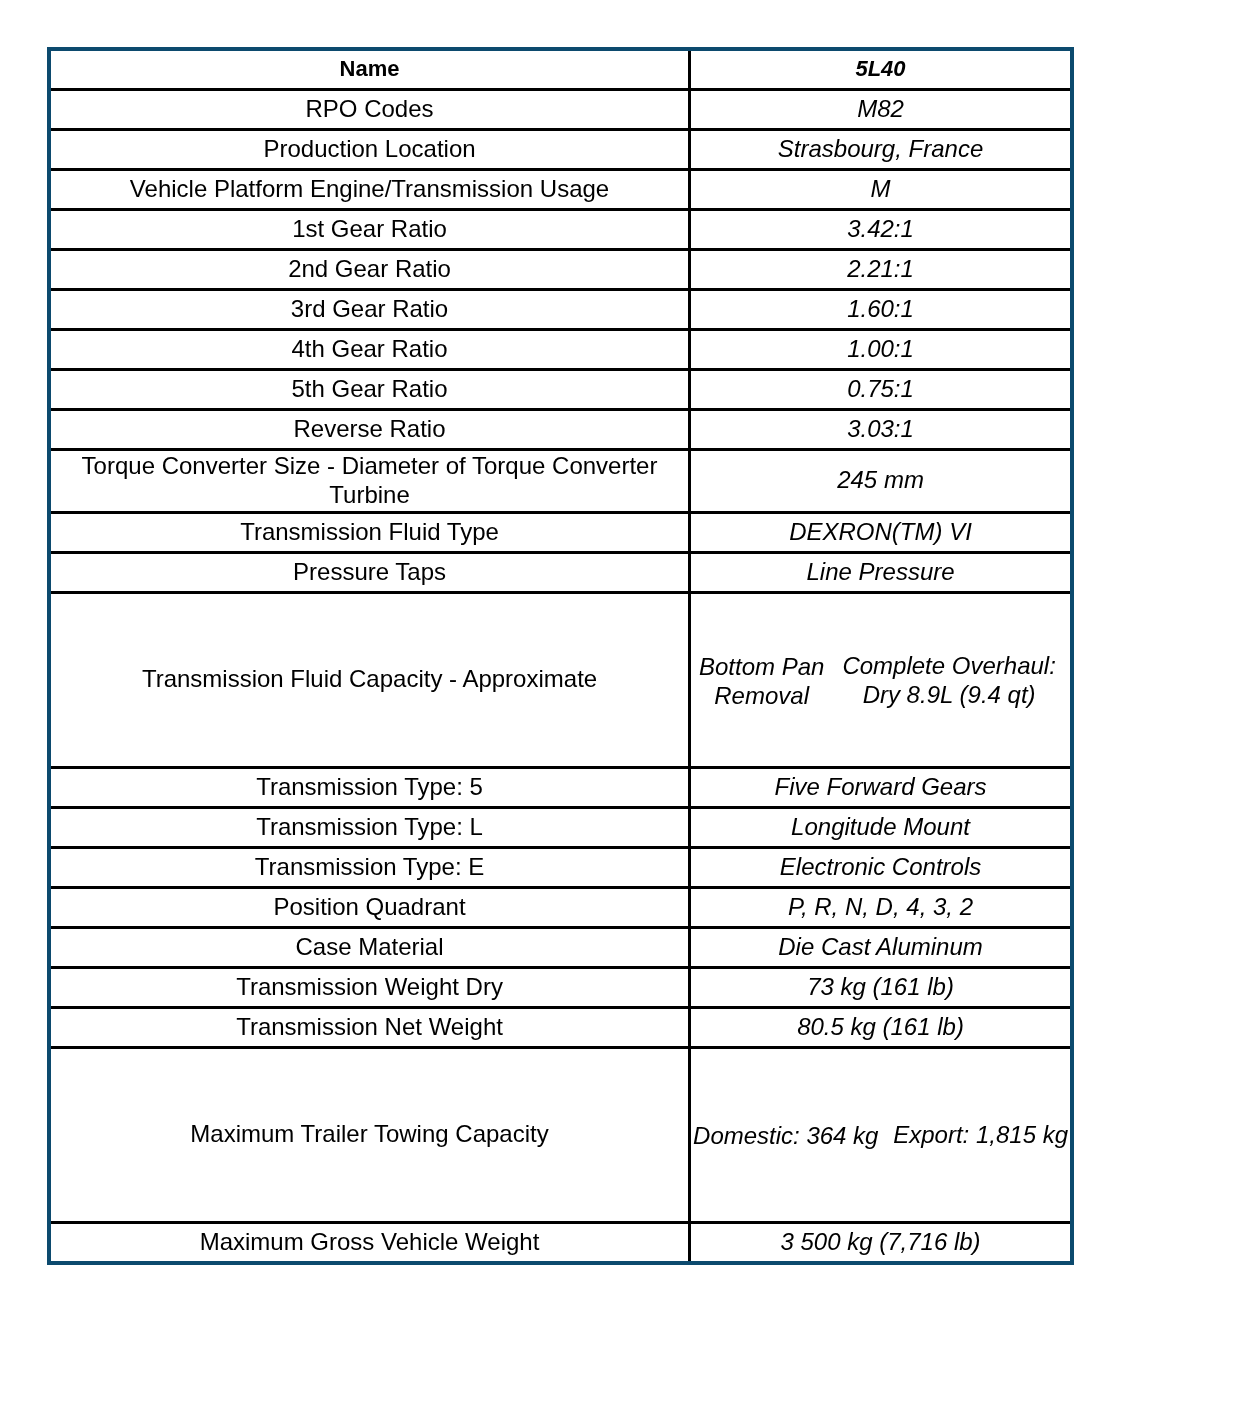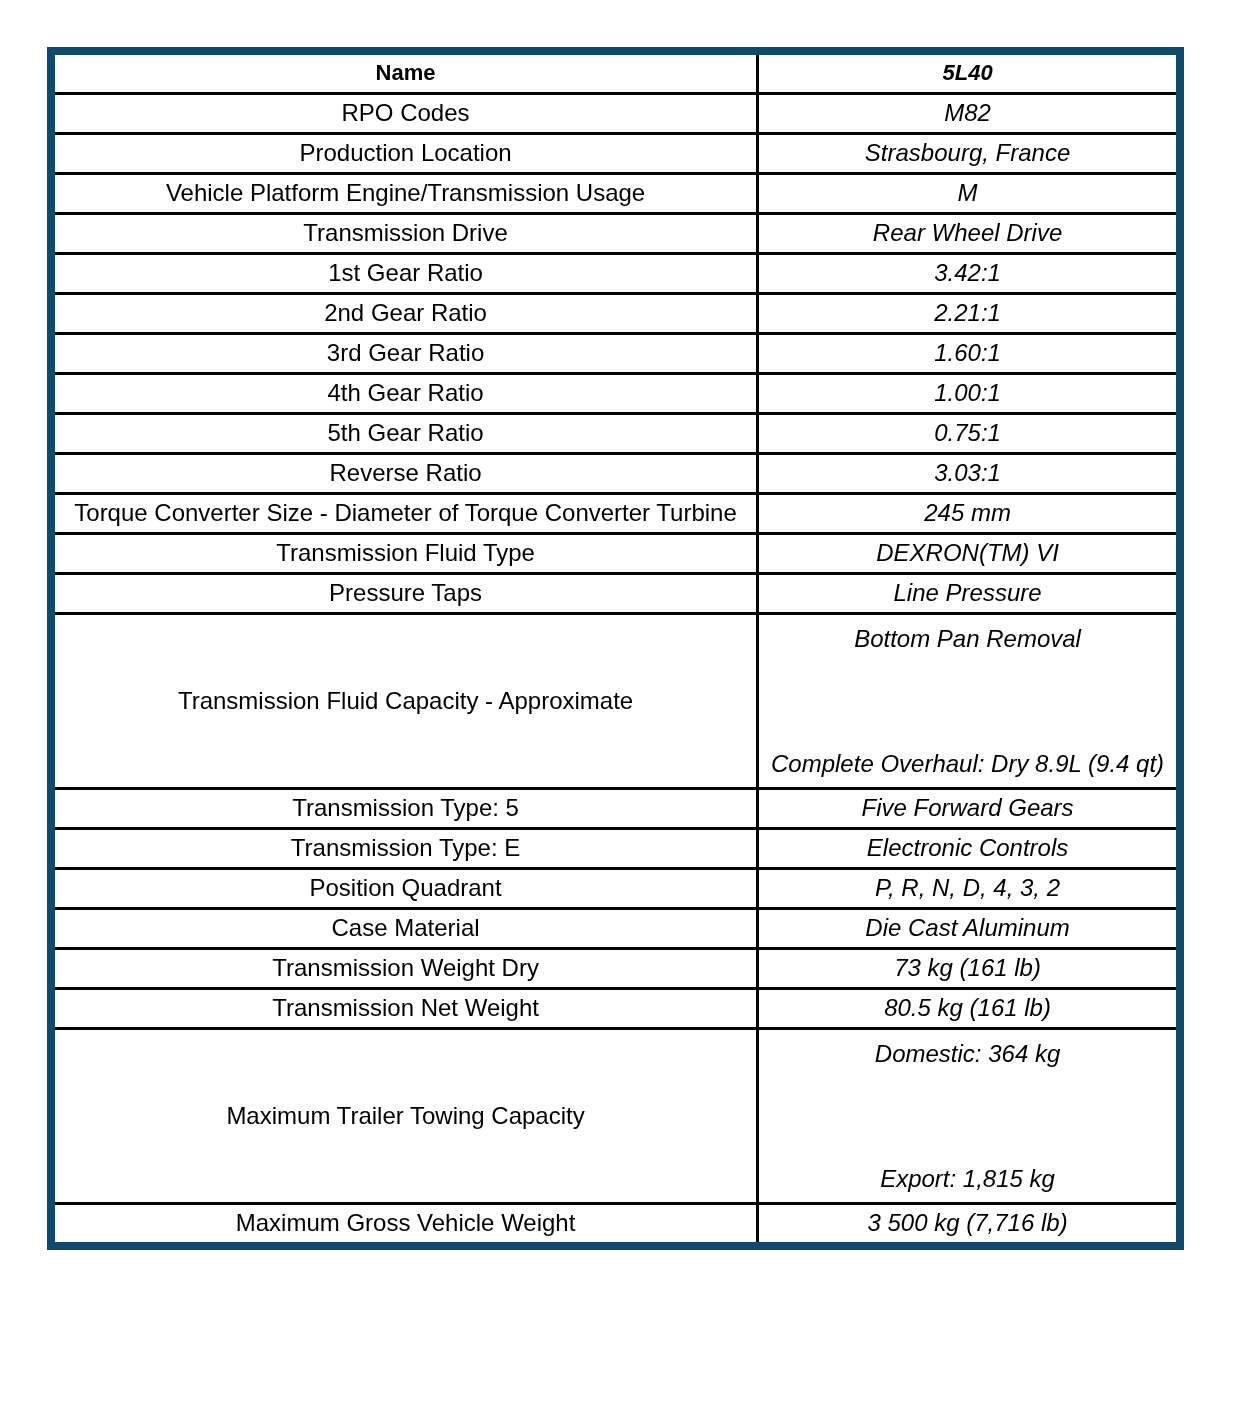--- a/index.html
+++ b/index.html
@@ -12,23 +12,23 @@
   .page {
     position: relative;
     width: 1248px;
     height: 1426px;
     background: #ffffff;
   }
   table.spec-table {
     position: absolute;
     left: 47px;
     top: 47px;
-    width: 1137px;
+    width: 1027px;
     border-collapse: collapse;
-    border: 8px solid #0c4a6e;
+    border: 4px solid #0c4a6e;
     table-layout: fixed;
   }
   table.spec-table td {
     border: 3px solid #000000;
     text-align: center;
     vertical-align: middle;
     font-size: 24px;
     line-height: 1.2;
     height: 35px;
     padding: 1px 2px;
@@ -36,21 +36,20 @@
   }
   td.label-cell { width: 62.8%; }
   td.value-cell { width: 37.2%; font-style: italic; }
   tr.header-row td {
     font-weight: bold;
     font-size: 22px;
   }
   tr.tall-row td { height: 170px; }
   .tall-value {
     display: flex;
-    flex-direction: column;
     justify-content: space-between;
     align-items: center;
     height: 168px;
     box-sizing: border-box;
     padding: 8px 0 4px 0;
   }
   .tall-value .bottom-line { padding-bottom: 2px; }
 </style>
 </head>
 <body>
@@ -66,24 +65,20 @@
           <td class="label-cell">RPO Codes</td>
           <td class="value-cell">M82</td>
         </tr>
         <tr>
           <td class="label-cell">Production Location</td>
           <td class="value-cell">Strasbourg, France</td>
         </tr>
         <tr>
           <td class="label-cell">Vehicle Platform Engine/Transmission Usage</td>
           <td class="value-cell">M</td>
-        </tr>
-        <tr>
-          <td class="label-cell">Transmission Drive</td>
-          <td class="value-cell">Rear Wheel Drive</td>
         </tr>
         <tr>
           <td class="label-cell">1st Gear Ratio</td>
           <td class="value-cell">3.42:1</td>
         </tr>
         <tr>
           <td class="label-cell">2nd Gear Ratio</td>
           <td class="value-cell">2.21:1</td>
         </tr>
         <tr>
@@ -121,20 +116,24 @@
               <div class="top-line">Bottom Pan Removal</div>
               <div class="bottom-line">Complete Overhaul: Dry 8.9L (9.4 qt)</div>
             </div>
           </td>
         </tr>
         <tr>
           <td class="label-cell">Transmission Type: 5</td>
           <td class="value-cell">Five Forward Gears</td>
         </tr>
         <tr>
+          <td class="label-cell">Transmission Type: L</td>
+          <td class="value-cell">Longitude Mount</td>
+        </tr>
+        <tr>
           <td class="label-cell">Transmission Type: E</td>
           <td class="value-cell">Electronic Controls</td>
         </tr>
         <tr>
           <td class="label-cell">Position Quadrant</td>
           <td class="value-cell">P, R, N, D, 4, 3, 2</td>
         </tr>
         <tr>
           <td class="label-cell">Case Material</td>
           <td class="value-cell">Die Cast Aluminum</td>

